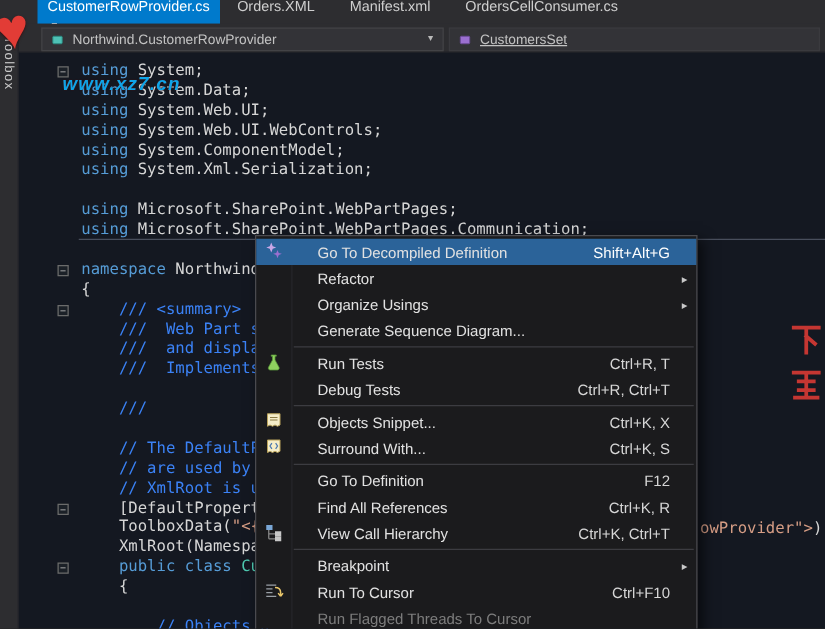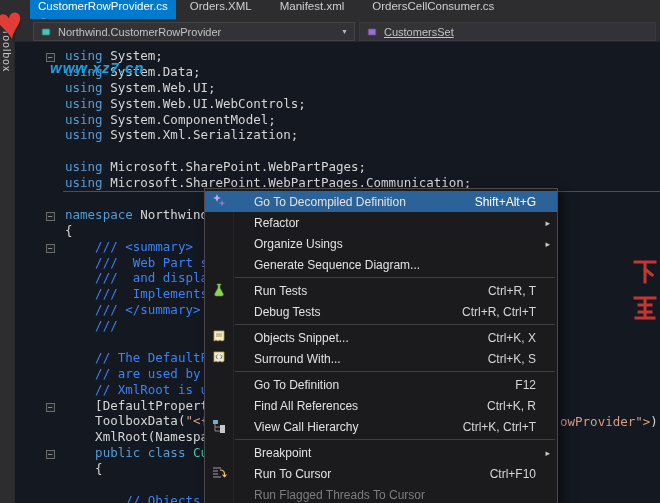--- a/index.html
+++ b/index.html
@@ -130,21 +130,21 @@
         <div class="code-line"><span class="fold-col"></span></div>
         <div class="code-line"><span class="fold-col"></span><span class="line-text"><span class="kw">using</span><span class="id"> Microsoft.SharePoint.WebPartPages;</span></span></div>
         <div class="code-line"><span class="fold-col"></span><span class="line-text"><span class="kw">using</span><span class="id"> Microsoft.SharePoint.WebPartPages.Communication;</span></span></div>
         <div class="code-line"><span class="fold-col"></span><span class="line-text"></span></div>
         <div class="code-line"><span class="fold-col"><span class="fold-box">−</span></span><span class="line-text"><span class="kw">namespace</span><span class="id"> Northwind</span></span></div>
         <div class="code-line"><span class="fold-col"></span><span class="line-text"><span class="id">{</span></span></div>
         <div class="code-line"><span class="fold-col"><span class="fold-box">−</span></span><span class="line-text"><span class="cm">    /// &lt;summary&gt;</span></span></div>
         <div class="code-line"><span class="fold-col"></span><span class="line-text"><span class="cm">    ///  Web Part se</span></span></div>
         <div class="code-line"><span class="fold-col"></span><span class="line-text"><span class="cm">    ///  and display</span></span></div>
         <div class="code-line"><span class="fold-col"></span><span class="line-text"><span class="cm">    ///  Implements </span></span></div>
-        <div class="code-line"><span class="fold-col"></span><span class="line-text"><span class="cm">    /// &lt;/summary&gt;</span></span></div>
+        <div class="code-line"><span class="fold-col"></span></div>
         <div class="code-line"><span class="fold-col"></span><span class="line-text"><span class="cm">    ///</span></span></div>
         <div class="code-line"><span class="fold-col"></span><span class="line-text"></span></div>
         <div class="code-line"><span class="fold-col"></span><span class="line-text"><span class="cm">    // The DefaultPr</span></span></div>
         <div class="code-line"><span class="fold-col"></span><span class="line-text"><span class="cm">    // are used by d</span></span></div>
         <div class="code-line"><span class="fold-col"></span><span class="line-text"><span class="cm">    // XmlRoot is us</span></span></div>
         <div class="code-line"><span class="fold-col"><span class="fold-box">−</span></span><span class="line-text"><span class="id">    [DefaultProperty(</span></span></div>
         <div class="code-line"><span class="fold-col"></span><span class="line-text"><span class="id">    ToolboxData(</span><span class="str">"&lt;{0</span></span></div>
         <div class="code-line"><span class="fold-col"></span><span class="line-text"><span class="id">    XmlRoot(Namespac</span></span></div>
         <div class="code-line"><span class="fold-col"><span class="fold-box">−</span></span><span class="line-text"><span class="id">    </span><span class="kw">public</span><span class="id"> </span><span class="kw">class</span><span class="ty"> Cus</span></span></div>
         <div class="code-line"><span class="fold-col"></span><span class="line-text"><span class="id">    {</span></span></div>

